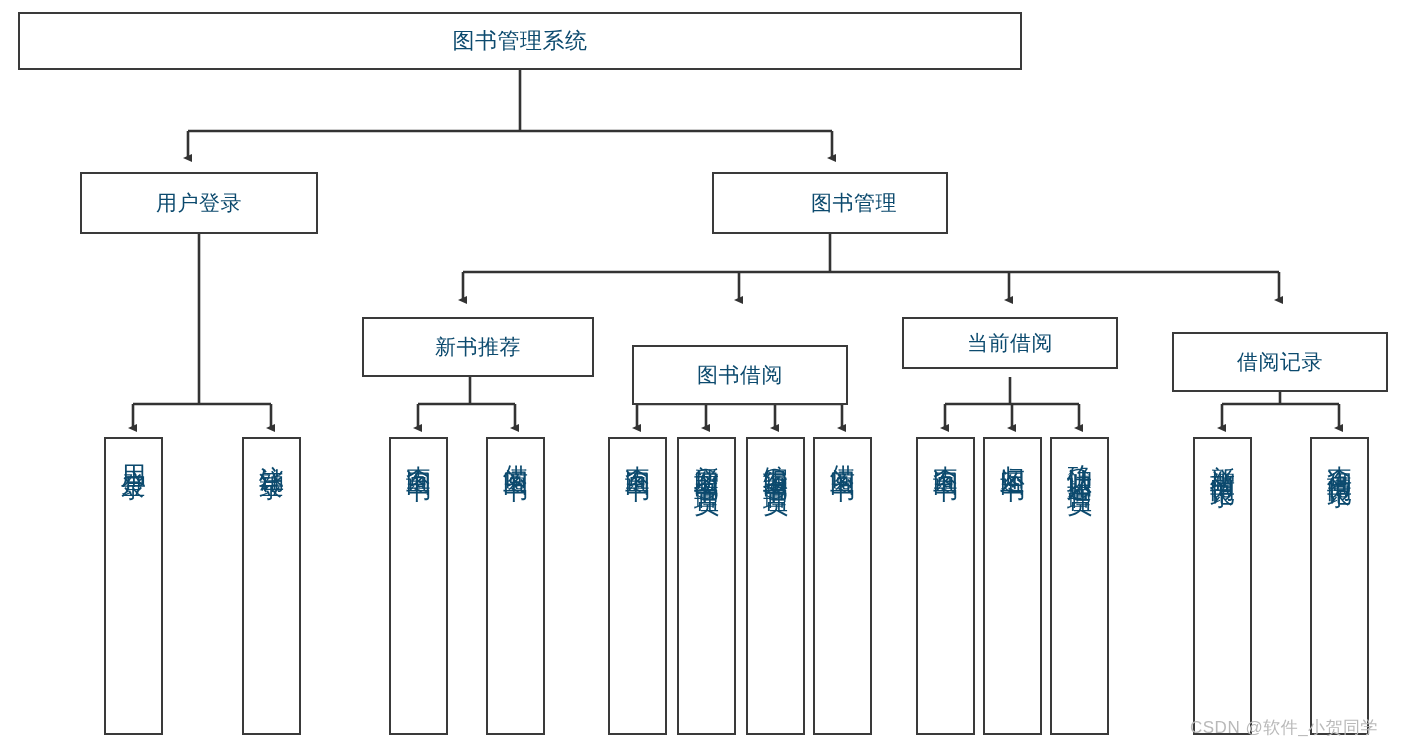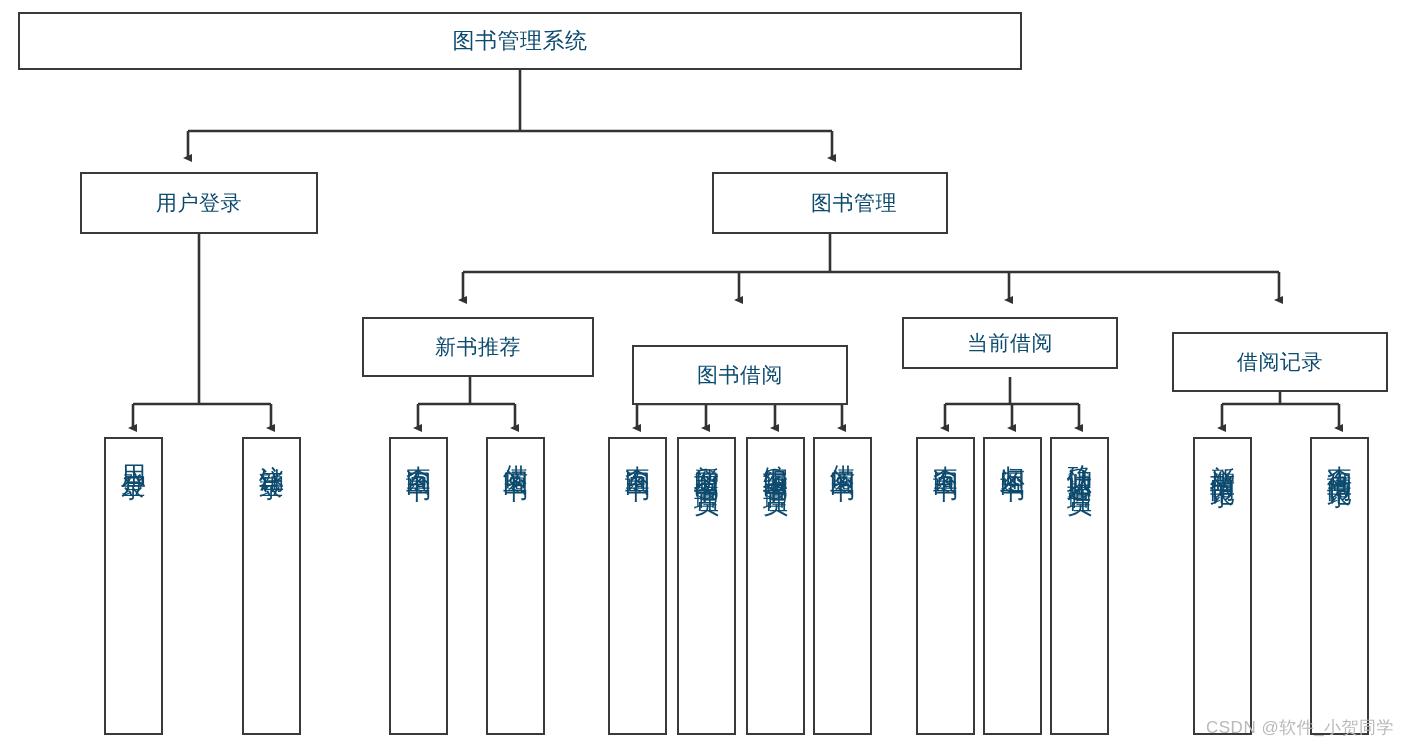--- a/index.html
+++ b/index.html
@@ -188,17 +188,17 @@
     <span class="lbl">确认归还（管理员）</span>
   </div>
 
   <div class="node v" style="left:1193px; top:437px; width:59px; height:298px;">
     <span class="lbl">新增借阅记录</span>
   </div>
   <div class="node v" style="left:1310px; top:437px; width:59px; height:298px;">
     <span class="lbl">查询借阅记录</span>
   </div>
 
-  <div class="watermark" style="left:1190px; top:716px;margin-left:16px;">
+  <div class="watermark" style="left:1190px; top:716px;">
     <span>CSDN @软件_小贺同学</span>
   </div>
 
 </div>
 
 </body></html>

